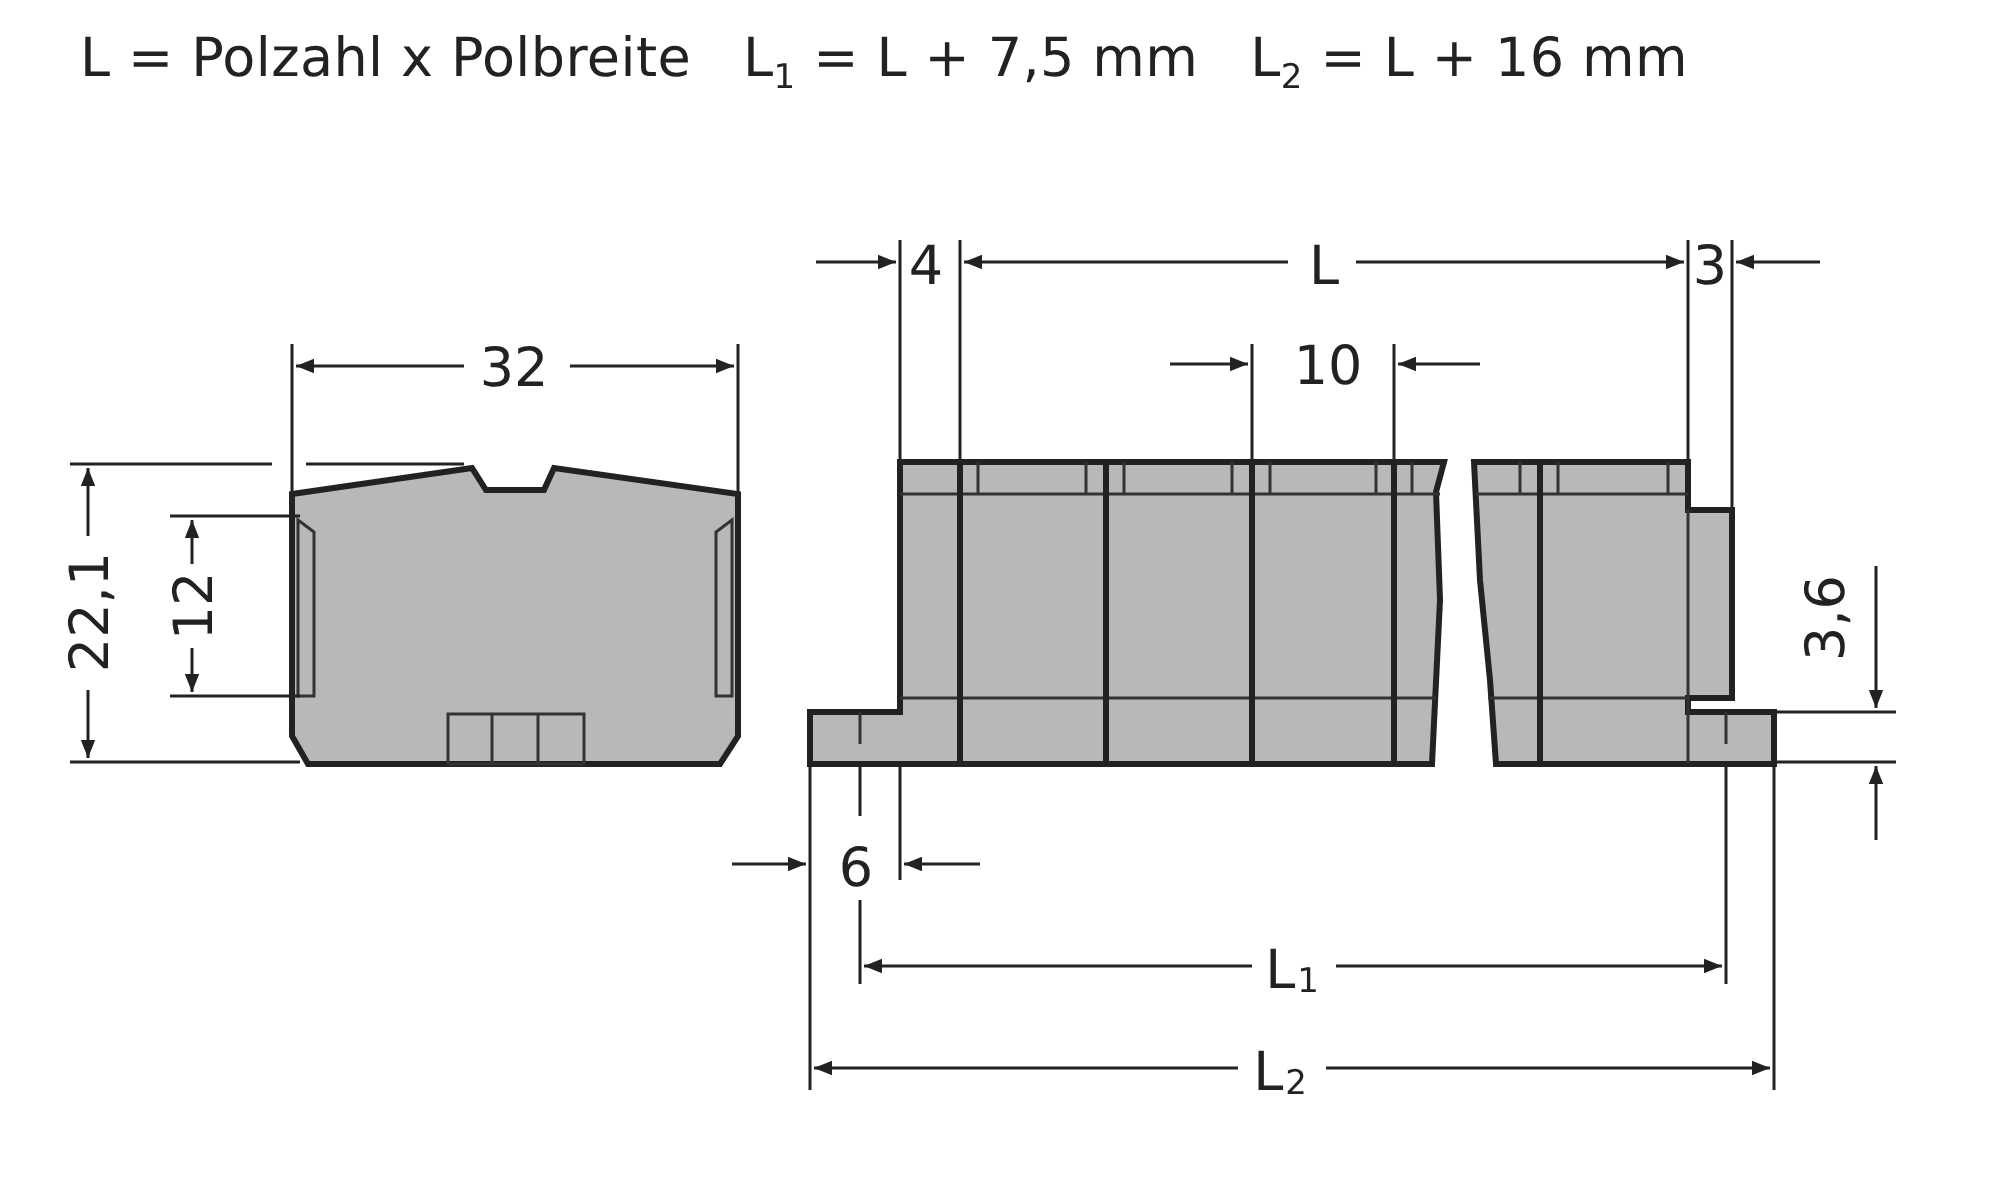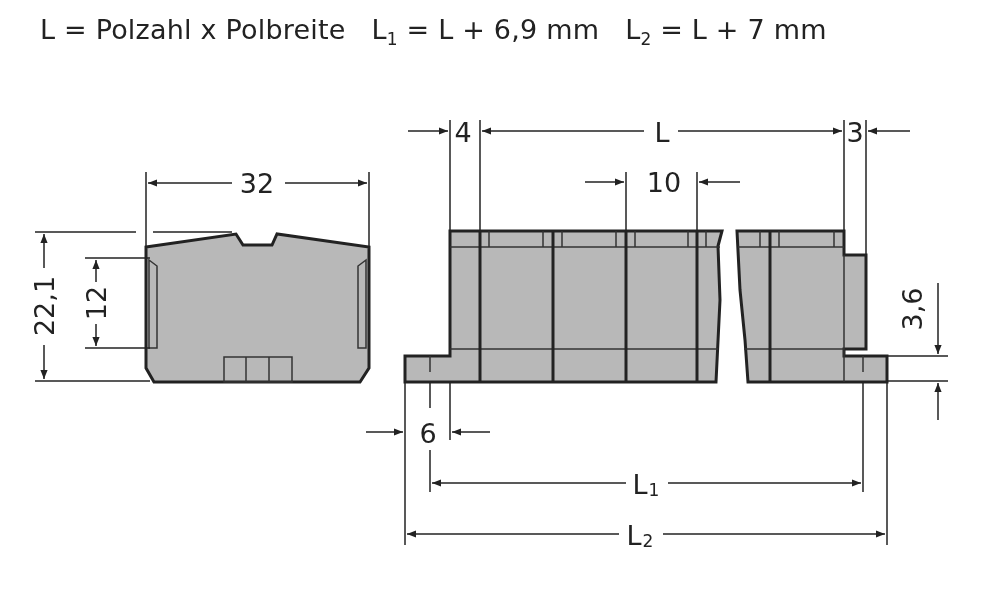--- a/index.html
+++ b/index.html
@@ -12,21 +12,21 @@
   .sub{font-size:17px;}
   .ln{stroke:#222;stroke-width:1.5;fill:none;}
   .thick{stroke:#222;stroke-width:3;fill:none;}
   .part{fill:#b8b8b8;stroke:#222;stroke-width:3;}
   .thin{stroke:#333;stroke-width:1.5;fill:none;}
 </style>
 </head>
 <body>
 
 <div id="formula">
-  <span>L = Polzahl x Polbreite</span><span class="gap"></span><span><span>L</span><sub>1</sub><span> = L + 6,9 mm</span></span><span class="gap"></span><span><span>L</span><sub>2</sub><span> = L + 7 mm</span></span>
+  <span>L = Polzahl x Polbreite</span><span class="gap"></span><span><span>L</span><sub>1</sub><span> = L + 7,5 mm</span></span><span class="gap"></span><span><span>L</span><sub>2</sub><span> = L + 16 mm</span></span>
 </div>
 
 <svg width="1000" height="592" viewBox="0 0 1000 592">
   <defs>
     <marker id="arr" viewBox="0 0 10 10" refX="10" refY="5" markerWidth="9" markerHeight="9" orient="auto-start-reverse" markerUnits="userSpaceOnUse">
       <path d="M0,1 L10,5 L0,9 z" fill="#222"></path>
     </marker>
   </defs>
 
   <g>

